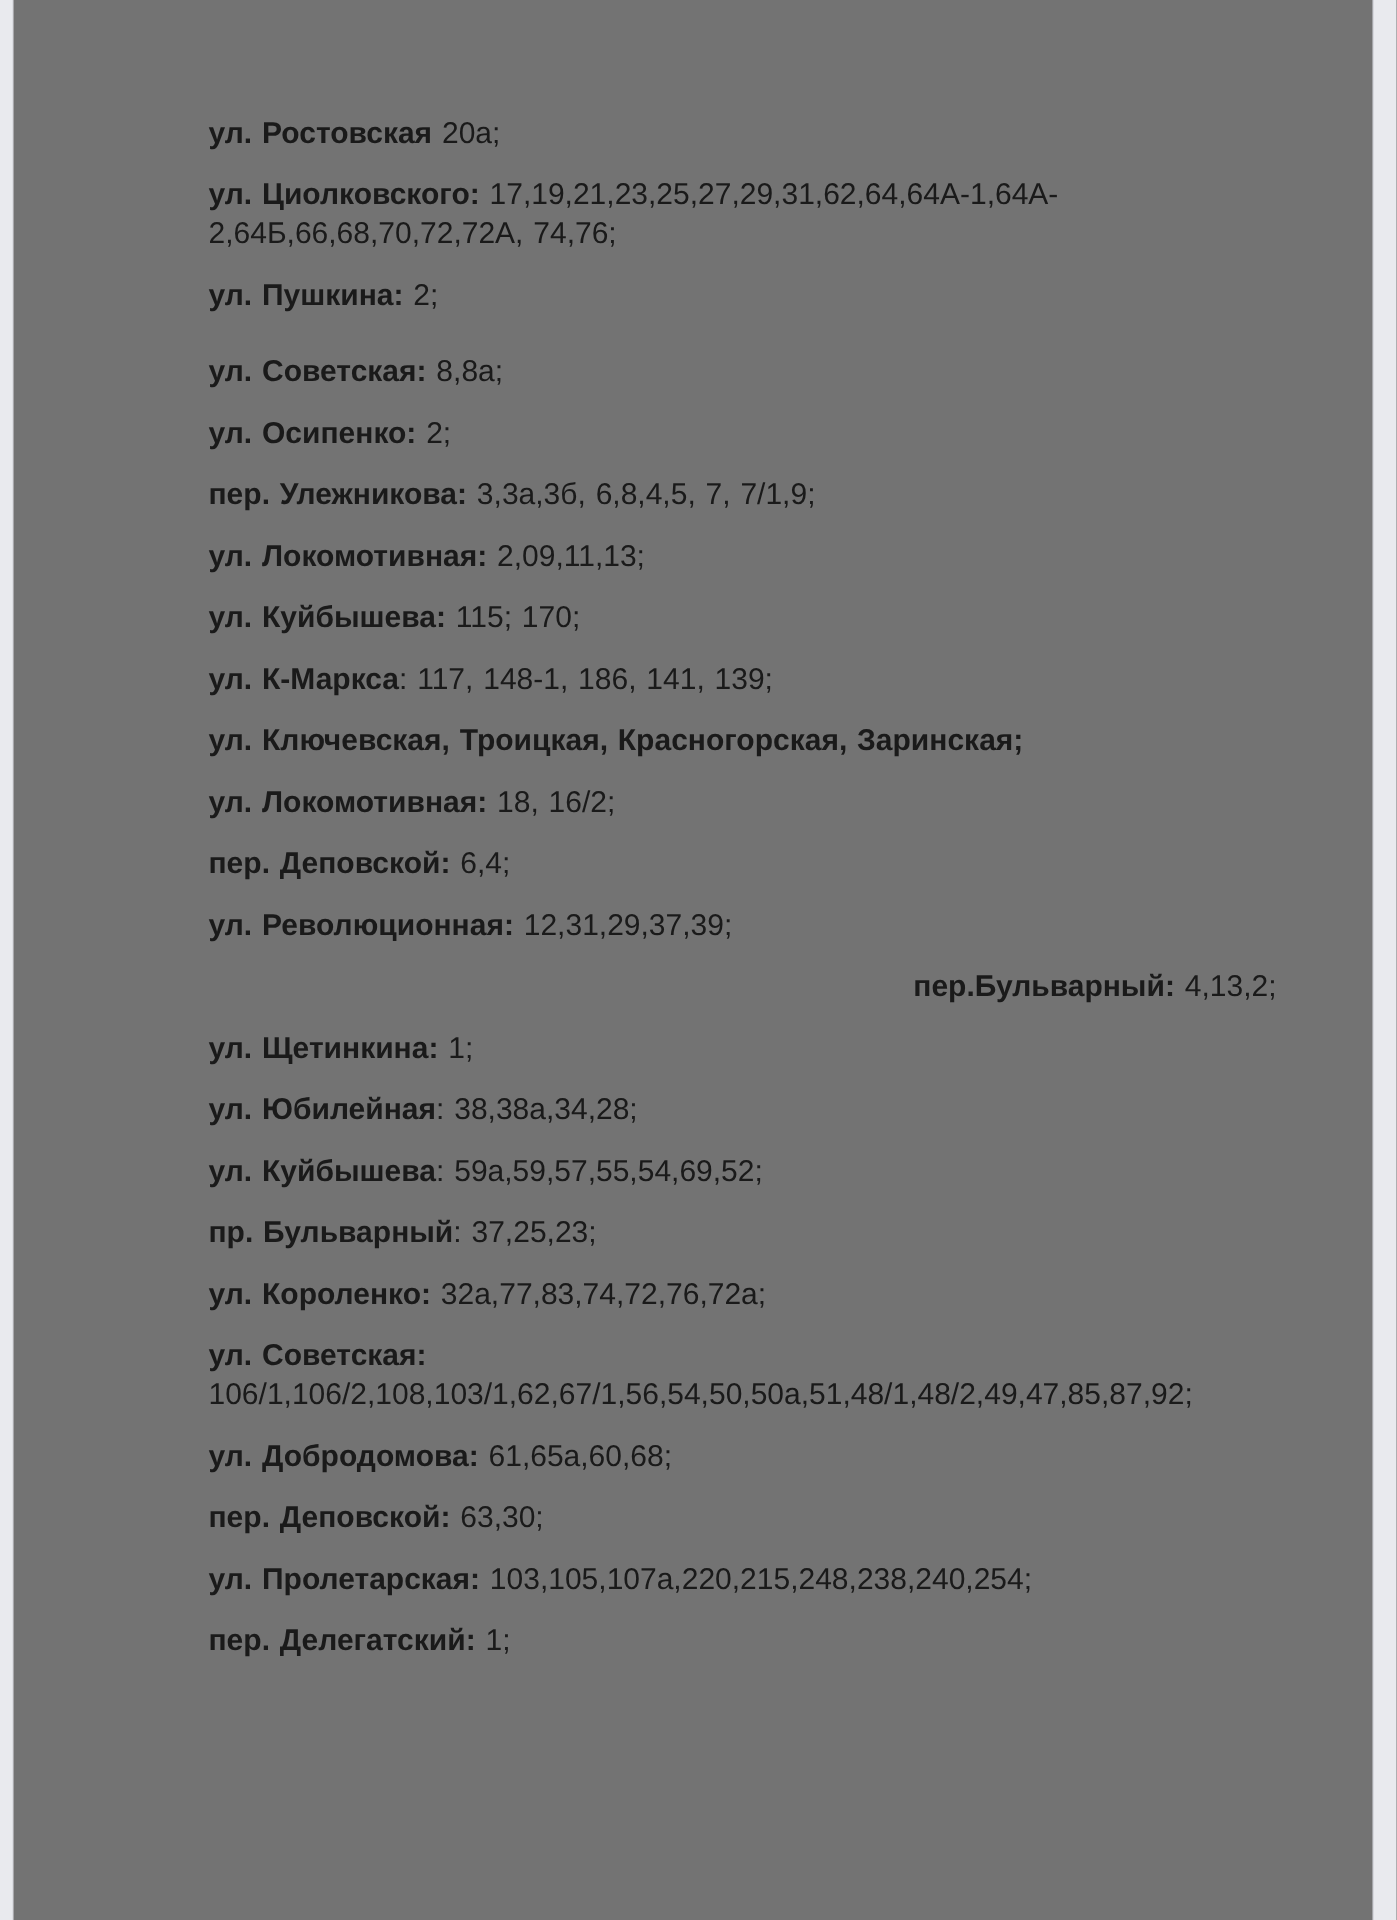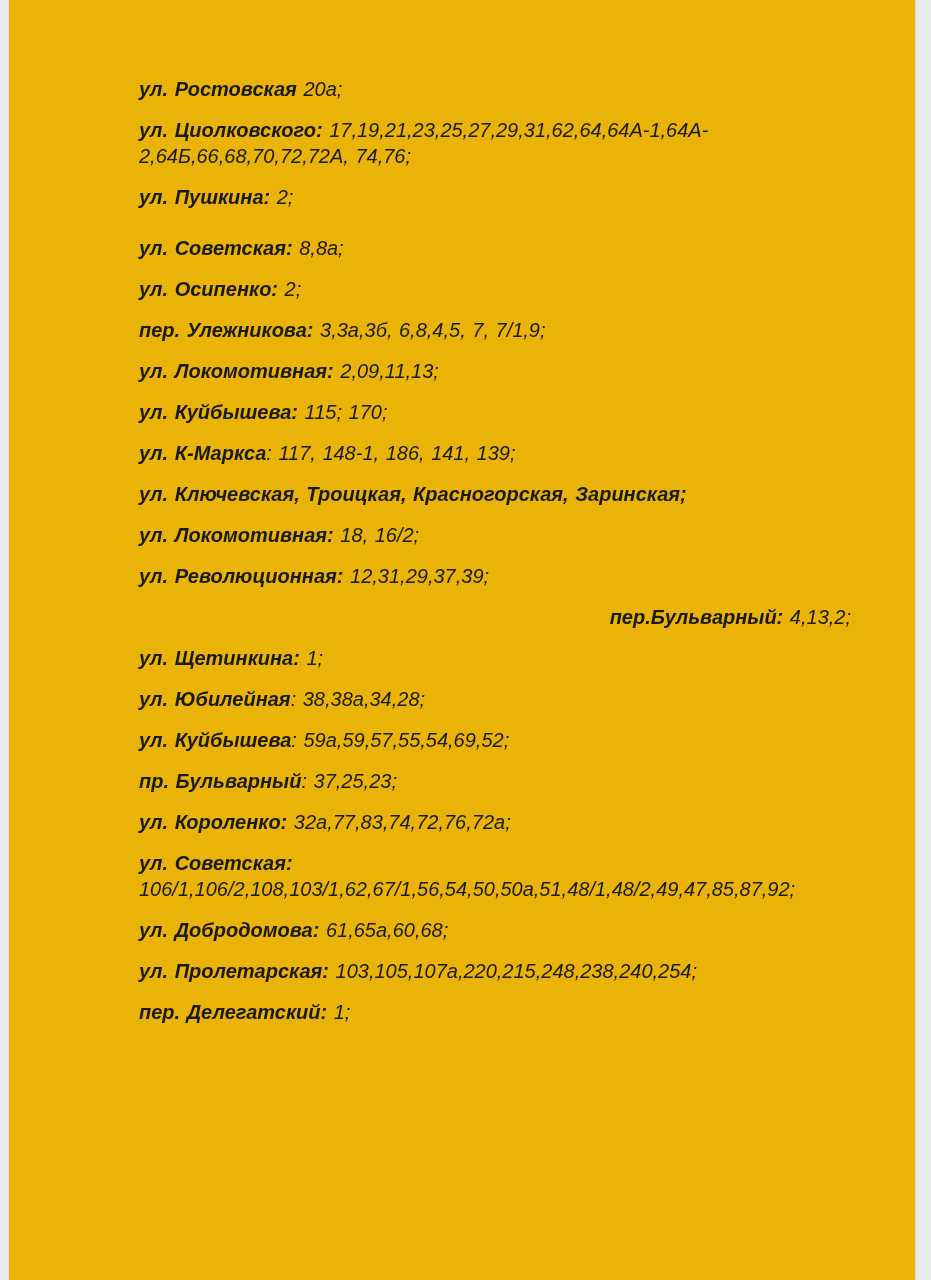--- a/index.html
+++ b/index.html
@@ -39,21 +39,21 @@
     font-weight: 700;
   }
   .numbers {
     font-weight: 400;
   }
 </style>
 </head>
 <body style="background: rgb(233, 234, 238);">
 
 <div class="viewport">
-  <div class="page" style="background: #eab308; font-style: italic;">
+  <div class="page" style="background: #737373;">
     <div class="content" id="address-list">
   <p class="entry" style="color: rgb(26, 26, 26);"><span class="street">ул. Ростовская</span><span class="numbers"> 20а;</span></p>
 
   <p class="entry" style="color: rgb(26, 26, 26);"><span class="street">ул. Циолковского:</span><span class="numbers"> 17,19,21,23,25,27,29,31,62,64,64А-1,64А-<br>2,64Б,66,68,70,72,72А, 74,76;</span></p>
 
   <p class="entry" style="color: rgb(26, 26, 26);"><span class="street">ул. Пушкина:</span><span class="numbers"> 2;</span></p>
 
 
   <p class="entry" style="color: rgb(26, 26, 26); margin-top: 25px;"><span class="street">ул. Советская:</span><span class="numbers"> 8,8а;</span></p>
 
@@ -64,39 +64,41 @@
   <p class="entry" style="color: rgb(26, 26, 26);"><span class="street">ул. Локомотивная:</span><span class="numbers"> 2,09,11,13;</span></p>
 
   <p class="entry" style="color: rgb(26, 26, 26);"><span class="street">ул. Куйбышева:</span><span class="numbers"> 115; 170;</span></p>
 
   <p class="entry" style="color: rgb(26, 26, 26);"><span class="street">ул. К-Маркса</span><span class="numbers">: 117, 148-1, 186, 141, 139;</span></p>
 
   <p class="entry" style="color: rgb(26, 26, 26);"><span class="street">ул. Ключевская, Троицкая, Красногорская, Заринская;</span><span class="numbers"></span></p>
 
   <p class="entry" style="color: rgb(26, 26, 26);"><span class="street">ул. Локомотивная:</span><span class="numbers"> 18, 16/2;</span></p>
 
+  <p class="entry" style="color: rgb(26, 26, 26);"><span class="street">пер. Деповской:</span><span class="numbers"> 6,4;</span></p>
 
   <p class="entry" style="color: rgb(26, 26, 26);"><span class="street">ул. Революционная:</span><span class="numbers"> 12,31,29,37,39;</span></p>
 
   <p class="entry" style="color: rgb(26, 26, 26); text-align: right;"><span class="street">пер.Бульварный:</span><span class="numbers"> 4,13,2;</span></p>
 
   <p class="entry" style="color: rgb(26, 26, 26);"><span class="street">ул. Щетинкина:</span><span class="numbers"> 1;</span></p>
 
   <p class="entry" style="color: rgb(26, 26, 26);"><span class="street">ул. Юбилейная</span><span class="numbers">: 38,38а,34,28;</span></p>
 
   <p class="entry" style="color: rgb(26, 26, 26);"><span class="street">ул. Куйбышева</span><span class="numbers">: 59а,59,57,55,54,69,52;</span></p>
 
   <p class="entry" style="color: rgb(26, 26, 26);"><span class="street">пр. Бульварный</span><span class="numbers">: 37,25,23;</span></p>
 
   <p class="entry" style="color: rgb(26, 26, 26);"><span class="street">ул. Короленко:</span><span class="numbers"> 32а,77,83,74,72,76,72а;</span></p>
 
   <p class="entry" style="color: rgb(26, 26, 26);"><span class="street">ул. Советская:</span><span class="numbers"><br>106/1,106/2,108,103/1,62,67/1,56,54,50,50а,51,48/1,48/2,49,47,85,87,92;</span></p>
 
 
   <p class="entry" style="color: rgb(26, 26, 26);"><span class="street">ул. Добродомова:</span><span class="numbers"> 61,65а,60,68;</span></p>
 
+  <p class="entry" style="color: rgb(26, 26, 26);"><span class="street">пер. Деповской:</span><span class="numbers"> 63,30;</span></p>
 
   <p class="entry" style="color: rgb(26, 26, 26);"><span class="street">ул. Пролетарская:</span><span class="numbers"> 103,105,107а,220,215,248,238,240,254;</span></p>
 
   <p class="entry" style="color: rgb(26, 26, 26);"><span class="street">пер. Делегатский:</span><span class="numbers"> 1;</span></p>
 </div>
   </div>
 </div>
 
 </body></html>

